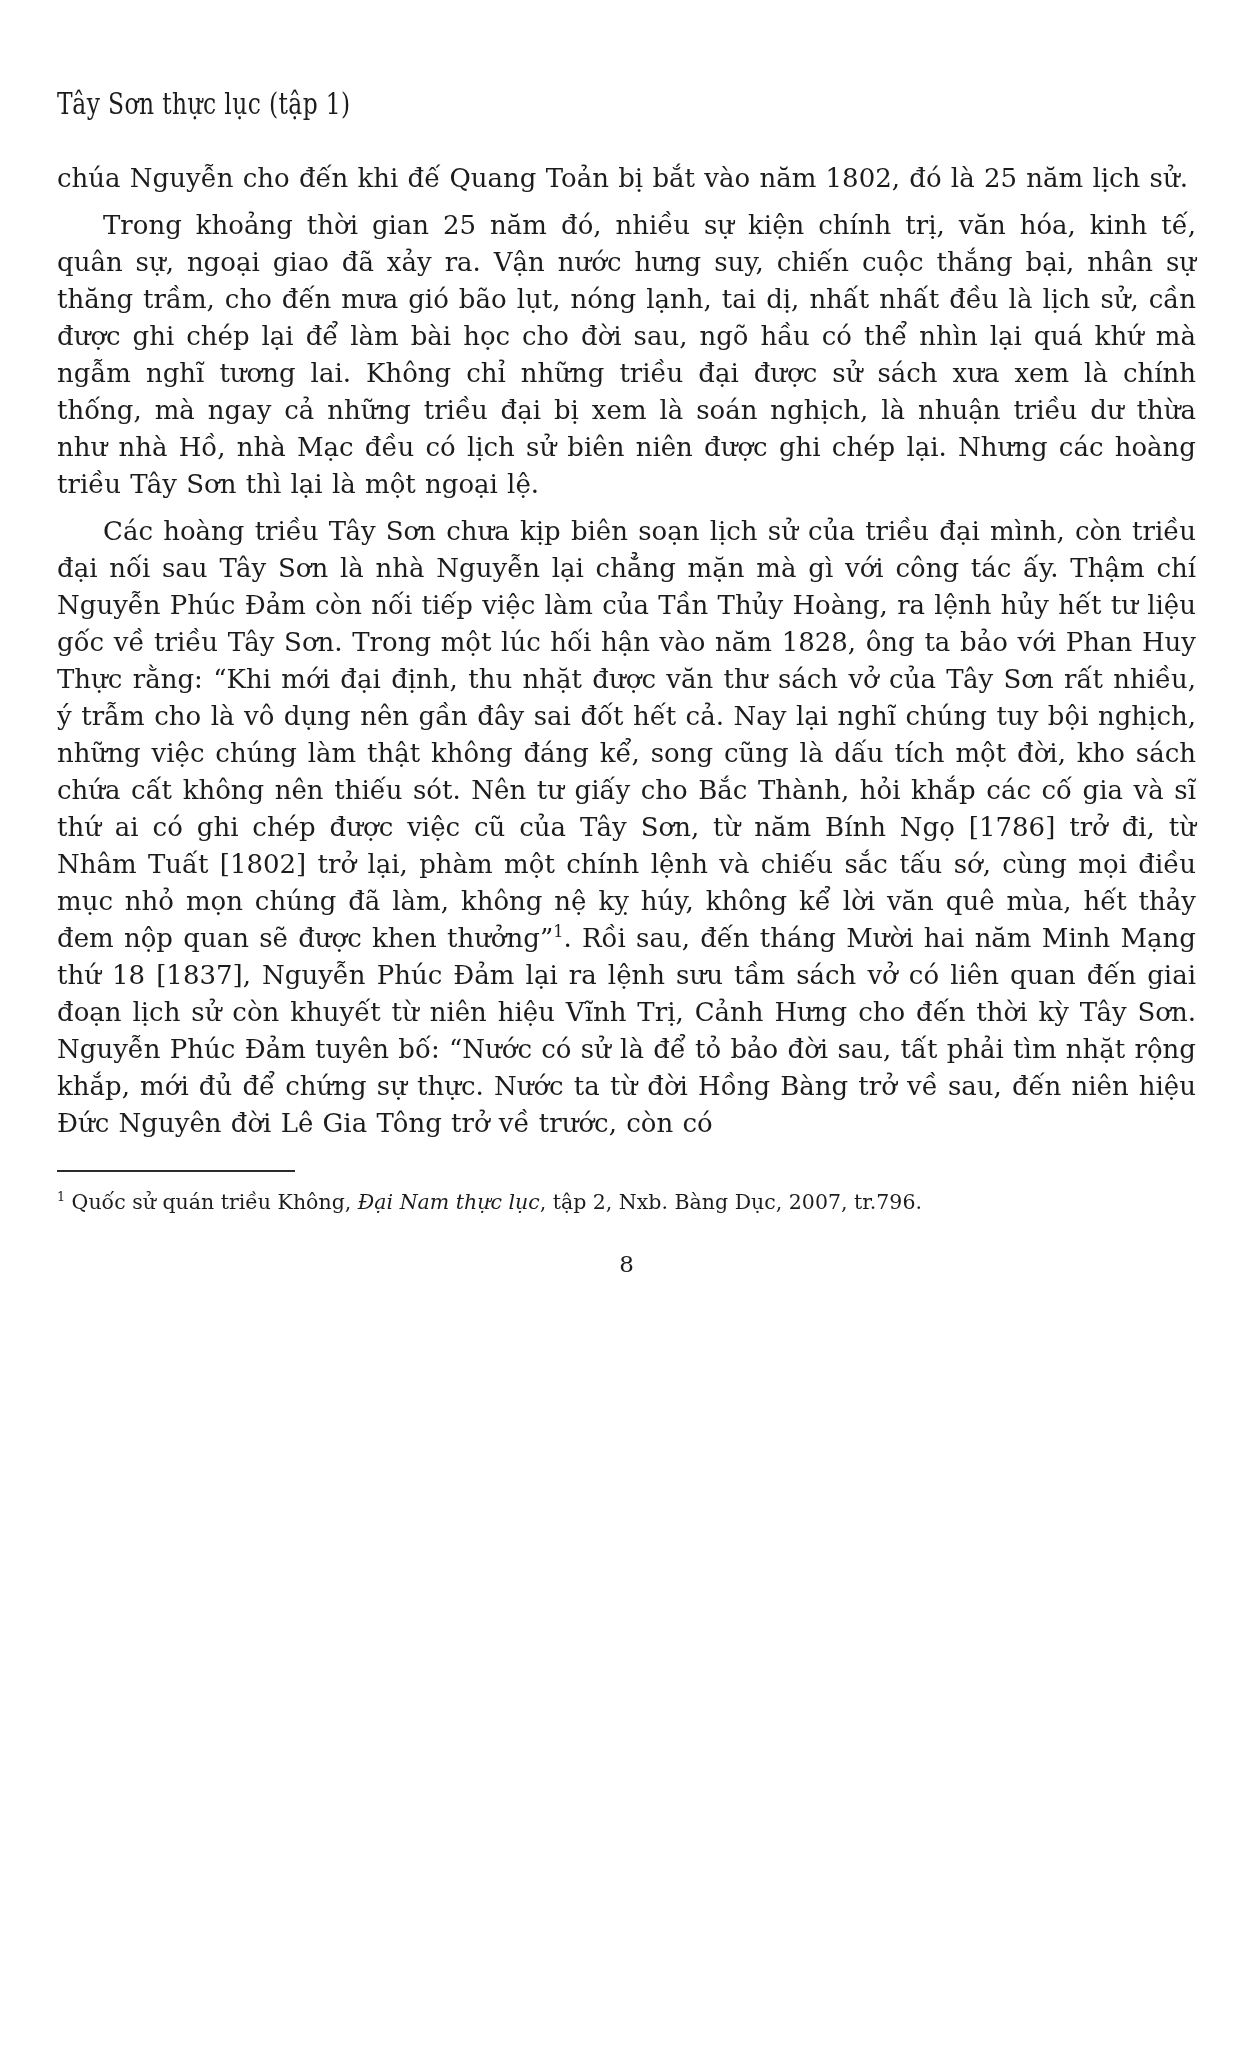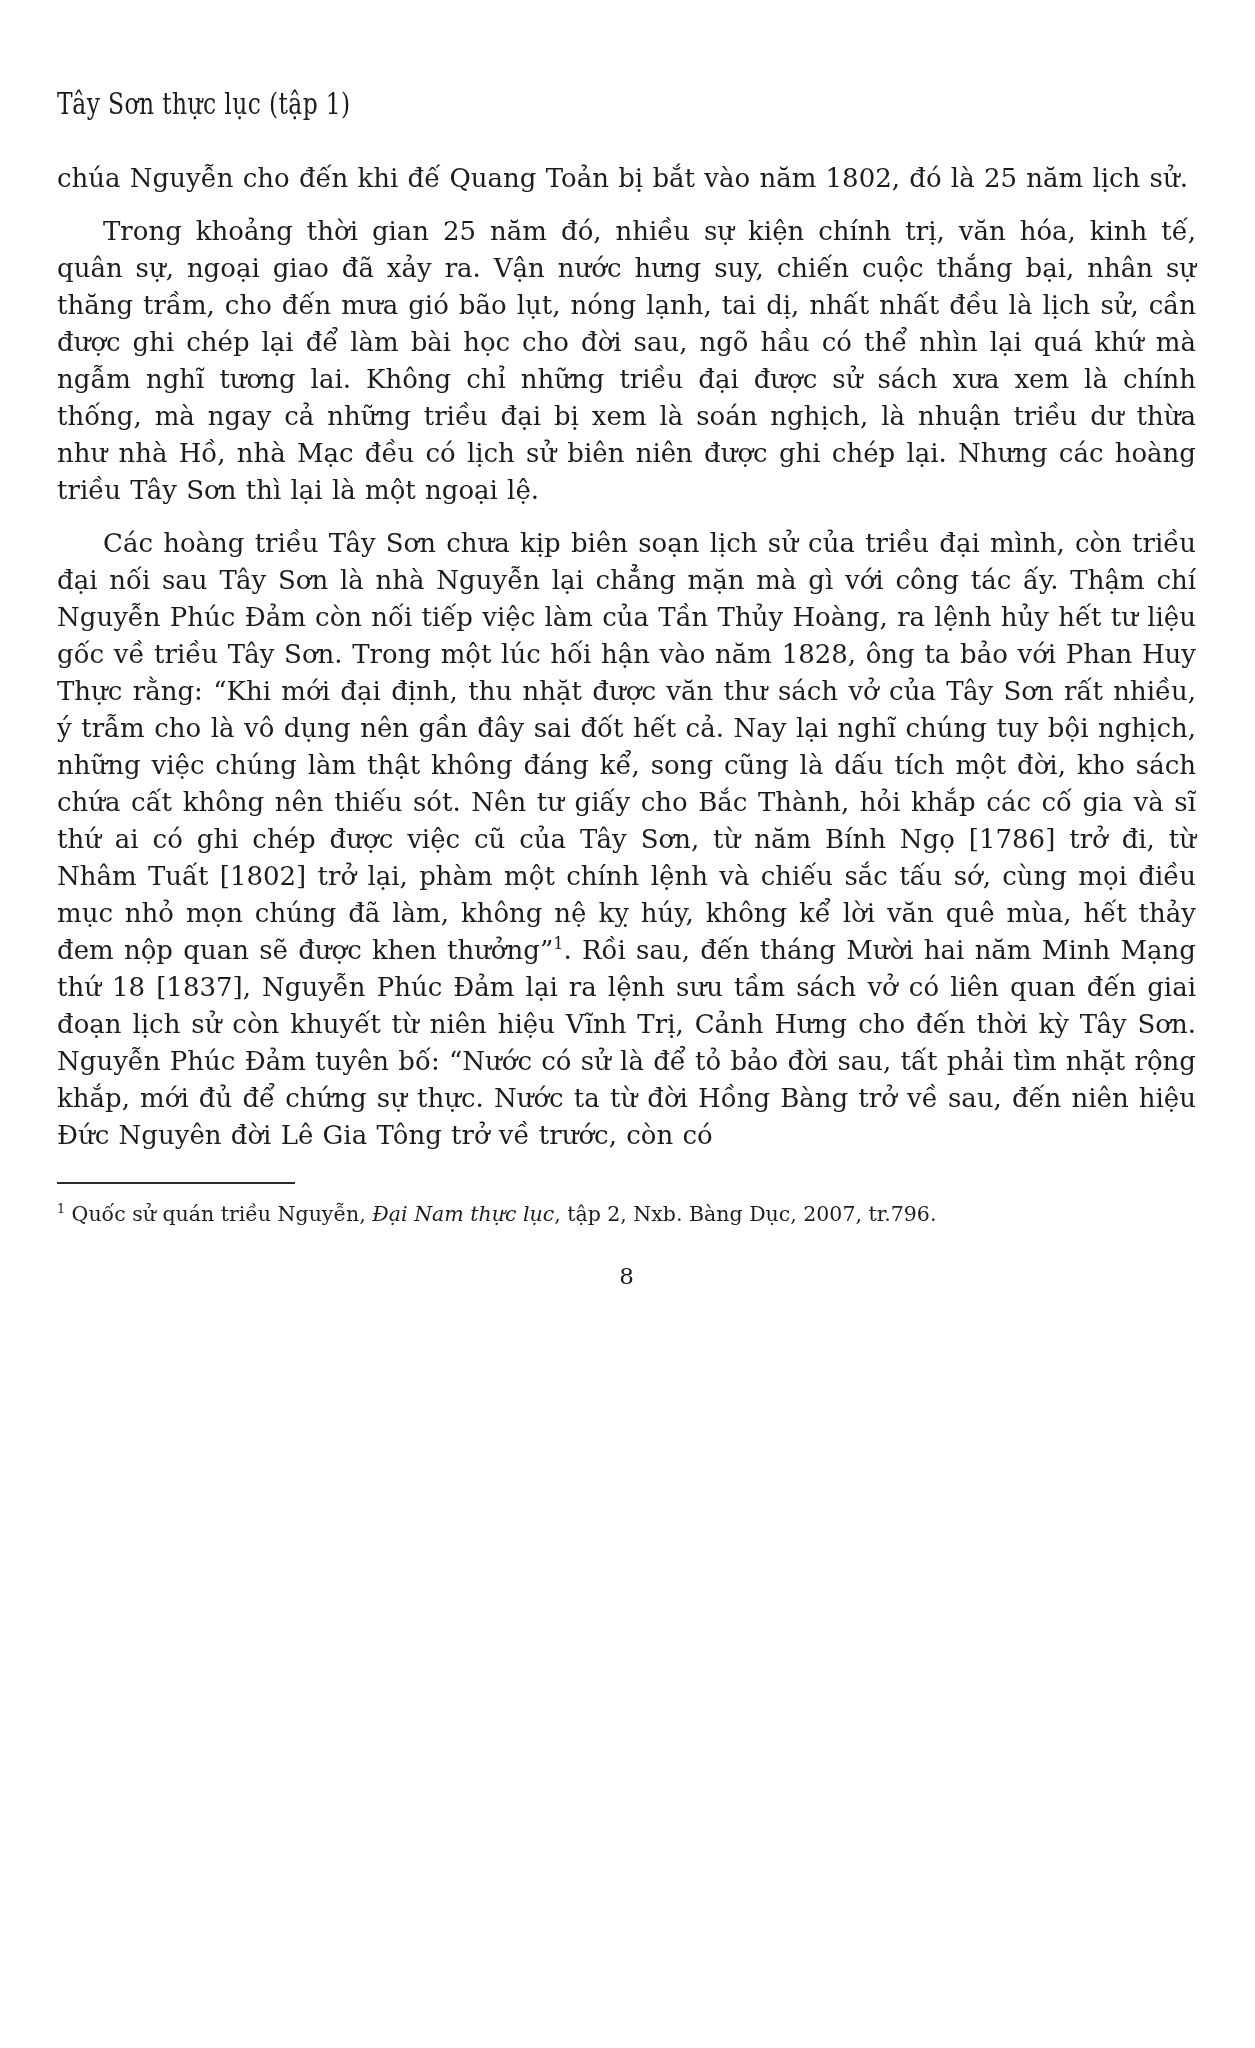--- a/index.html
+++ b/index.html
@@ -26,21 +26,21 @@
   .running-head {
     display: inline-block;
     font-size: 30px;
     font-weight: 500;
     letter-spacing: 0.5px;
     transform: scaleX(0.78);
     transform-origin: left center;
     white-space: nowrap;
   }
   .body-text p {
-    margin: 16px 0 10px 0;
+    margin: 4px 0 10px 0;
     font-size: 26px;
     line-height: 37px;
     text-align: justify;
     word-spacing: 1px;
   }
   .body-text p.indent {
     text-indent: 46px;
   }
   sup {
     font-size: 0.62em;
@@ -79,18 +79,18 @@
   </div>
 
   <div class="body-text">
       <p class="para"><span>chúa Nguyễn cho đến khi đế Quang Toản bị bắt vào năm 1802, đó là 25 năm lịch sử.</span></p>
       <p class="para indent"><span>Trong khoảng thời gian 25 năm đó, nhiều sự kiện chính trị, văn hóa, kinh tế, quân sự, ngoại giao đã xảy ra. Vận nước hưng suy, chiến cuộc thắng bại, nhân sự thăng trầm, cho đến mưa gió bão lụt, nóng lạnh, tai dị, nhất nhất đều là lịch sử, cần được ghi chép lại để làm bài học cho đời sau, ngõ hầu có thể nhìn lại quá khứ mà ngẫm nghĩ tương lai. Không chỉ những triều đại được sử sách xưa xem là chính thống, mà ngay cả những triều đại bị xem là soán nghịch, là nhuận triều dư thừa như nhà Hồ, nhà Mạc đều có lịch sử biên niên được ghi chép lại. Nhưng các hoàng triều Tây Sơn thì lại là một ngoại lệ.</span></p>
       <p class="para indent"><span>Các hoàng triều Tây Sơn chưa kịp biên soạn lịch sử của triều đại mình, còn triều đại nối sau Tây Sơn là nhà Nguyễn lại chẳng mặn mà gì với công tác ấy. Thậm chí Nguyễn Phúc Đảm còn nối tiếp việc làm của Tần Thủy Hoàng, ra lệnh hủy hết tư liệu gốc về triều Tây Sơn. Trong một lúc hối hận vào năm 1828, ông ta bảo với Phan Huy Thực rằng: “Khi mới đại định, thu nhặt được văn thư sách vở của Tây Sơn rất nhiều, ý trẫm cho là vô dụng nên gần đây sai đốt hết cả. Nay lại nghĩ chúng tuy bội nghịch, những việc chúng làm thật không đáng kể, song cũng là dấu tích một đời, kho sách chứa cất không nên thiếu sót. Nên tư giấy cho Bắc Thành, hỏi khắp các cố gia và sĩ thứ ai có ghi chép được việc cũ của Tây Sơn, từ năm Bính Ngọ [1786] trở đi, từ Nhâm Tuất [1802] trở lại, phàm một chính lệnh và chiếu sắc tấu sớ, cùng mọi điều mục nhỏ mọn chúng đã làm, không nệ kỵ húy, không kể lời văn quê mùa, hết thảy đem nộp quan sẽ được khen thưởng”</span><sup>1</sup><span>. Rồi sau, đến tháng Mười hai năm Minh Mạng thứ 18 [1837], Nguyễn Phúc Đảm lại ra lệnh sưu tầm sách vở có liên quan đến giai đoạn lịch sử còn khuyết từ niên hiệu Vĩnh Trị, Cảnh Hưng cho đến thời kỳ Tây Sơn. Nguyễn Phúc Đảm tuyên bố: “Nước có sử là để tỏ bảo đời sau, tất phải tìm nhặt rộng khắp, mới đủ để chứng sự thực. Nước ta từ đời Hồng Bàng trở về sau, đến niên hiệu Đức Nguyên đời Lê Gia Tông trở về trước, còn có</span></p>
     </div>
 
   <div class="footnote">
     <hr class="footnote-rule">
-    <div class="footnote-text"><sup>1</sup><span> Quốc sử quán triều Nguyễn, </span><i>Đại Nam thực lục</i><span>, tập 2, Nxb. Bàng Dục, 2007, tr.796.</span></div>
+    <div class="footnote-text"><sup>1</sup><span> Quốc sử quán triều Không, </span><i>Đại Nam thực lục</i><span>, tập 2, Nxb. Bàng Dục, 2007, tr.796.</span></div>
   </div>
 
   <div class="page-number">8</div>
 
 </div>
 
 </body></html>

